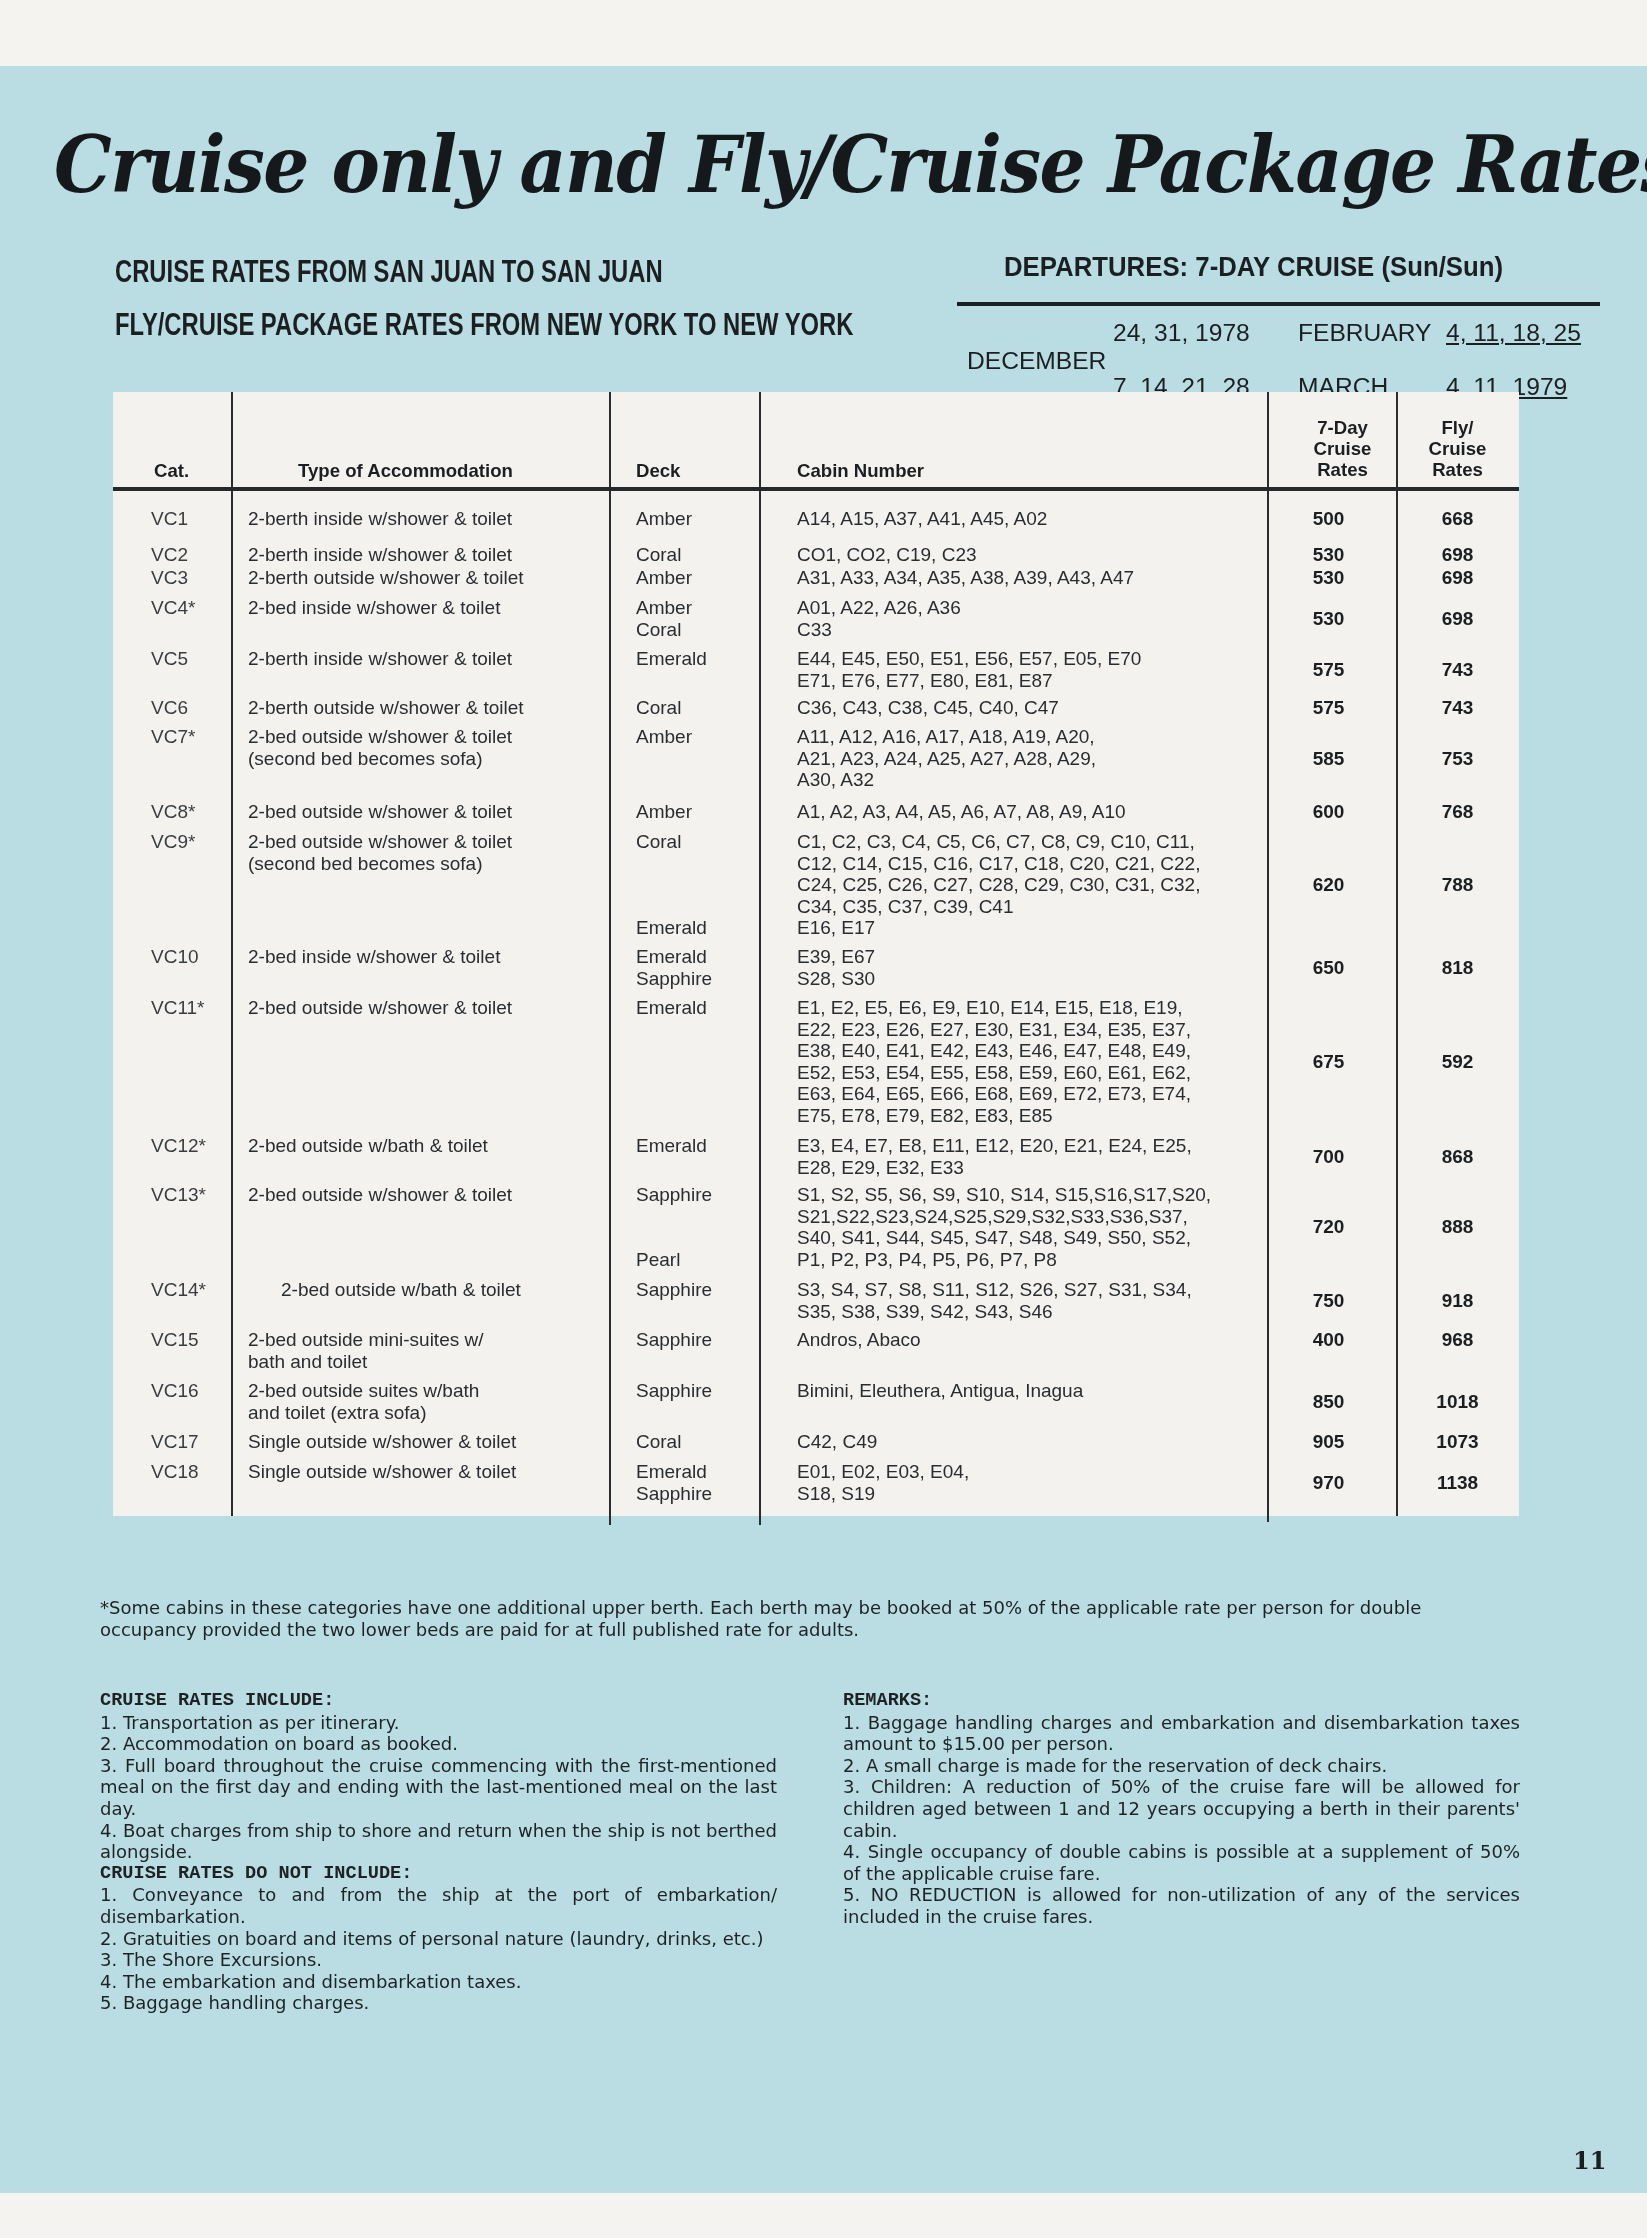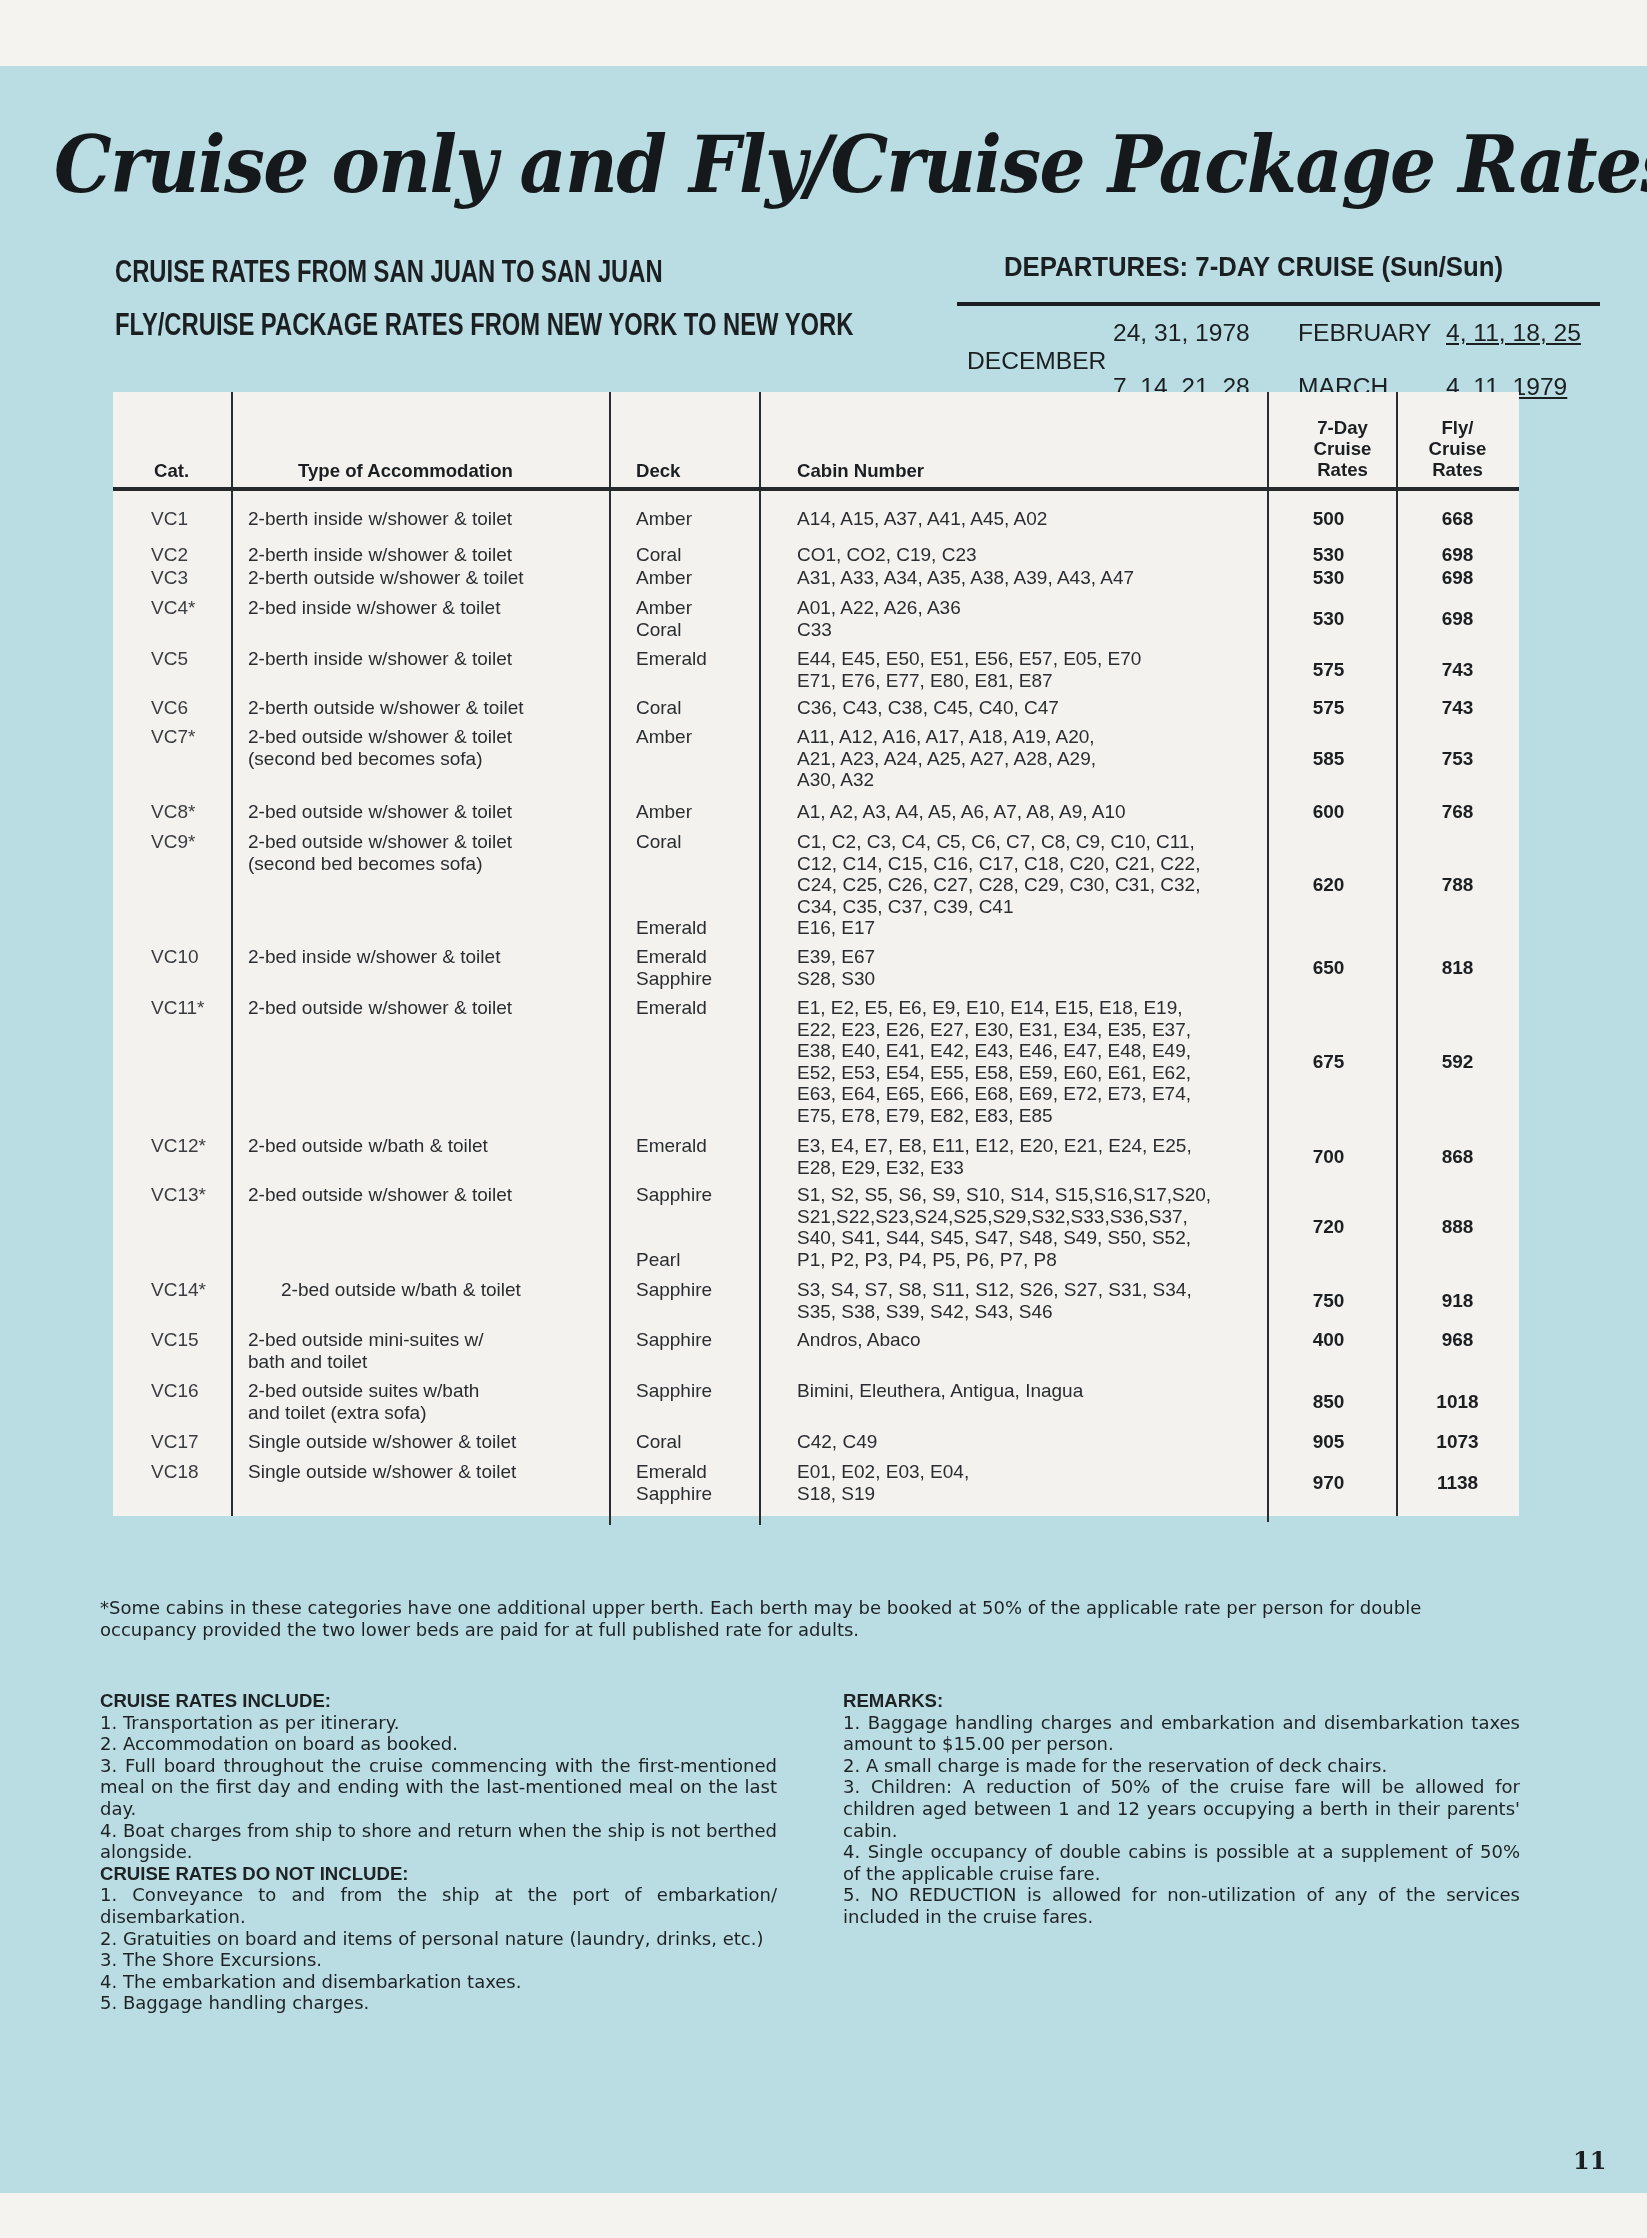--- a/index.html
+++ b/index.html
@@ -23,21 +23,21 @@
   .cell { position:absolute; top:0; white-space:nowrap; }
   .cat { left:38px; color:#3a3d40; }
   .type { left:135px; }
   .deck { left:523px; }
   .cabin { left:684px; }
   .rate { font-weight:bold; width:119px; text-align:center; color:#1c1f22; }
   .r1 { left:1156px; } .r2 { left:1285px; }
 
   .foot { position:absolute; left:100px; top:1597px; width:1355px; font-size:18px; line-height:22px; color:#1f2225; }
   .col { position:absolute; top:1690px; width:677px; font-size:18px; line-height:21.6px; color:#1f2225; text-align:justify; }
-  .col h3 { margin:0; font-size:18.6px; font-weight:bold; font-family:Liberation Sans, sans-serif; }
+  .col h3 { margin:0; font-size:18.6px; font-weight:bold; font-family:Liberation Mono, monospace; }
   .col p { margin:0; }
   .colL { left:100px; width:677px; }
   .colR { left:843px; width:677px; }
   .pnum { position:absolute; left:1573px; top:2146px; font-family:"DejaVu Serif", serif; font-weight:bold; font-size:24px; }
 </style>
 </head>
 <body>
 
 <div class="page"></div>
 

